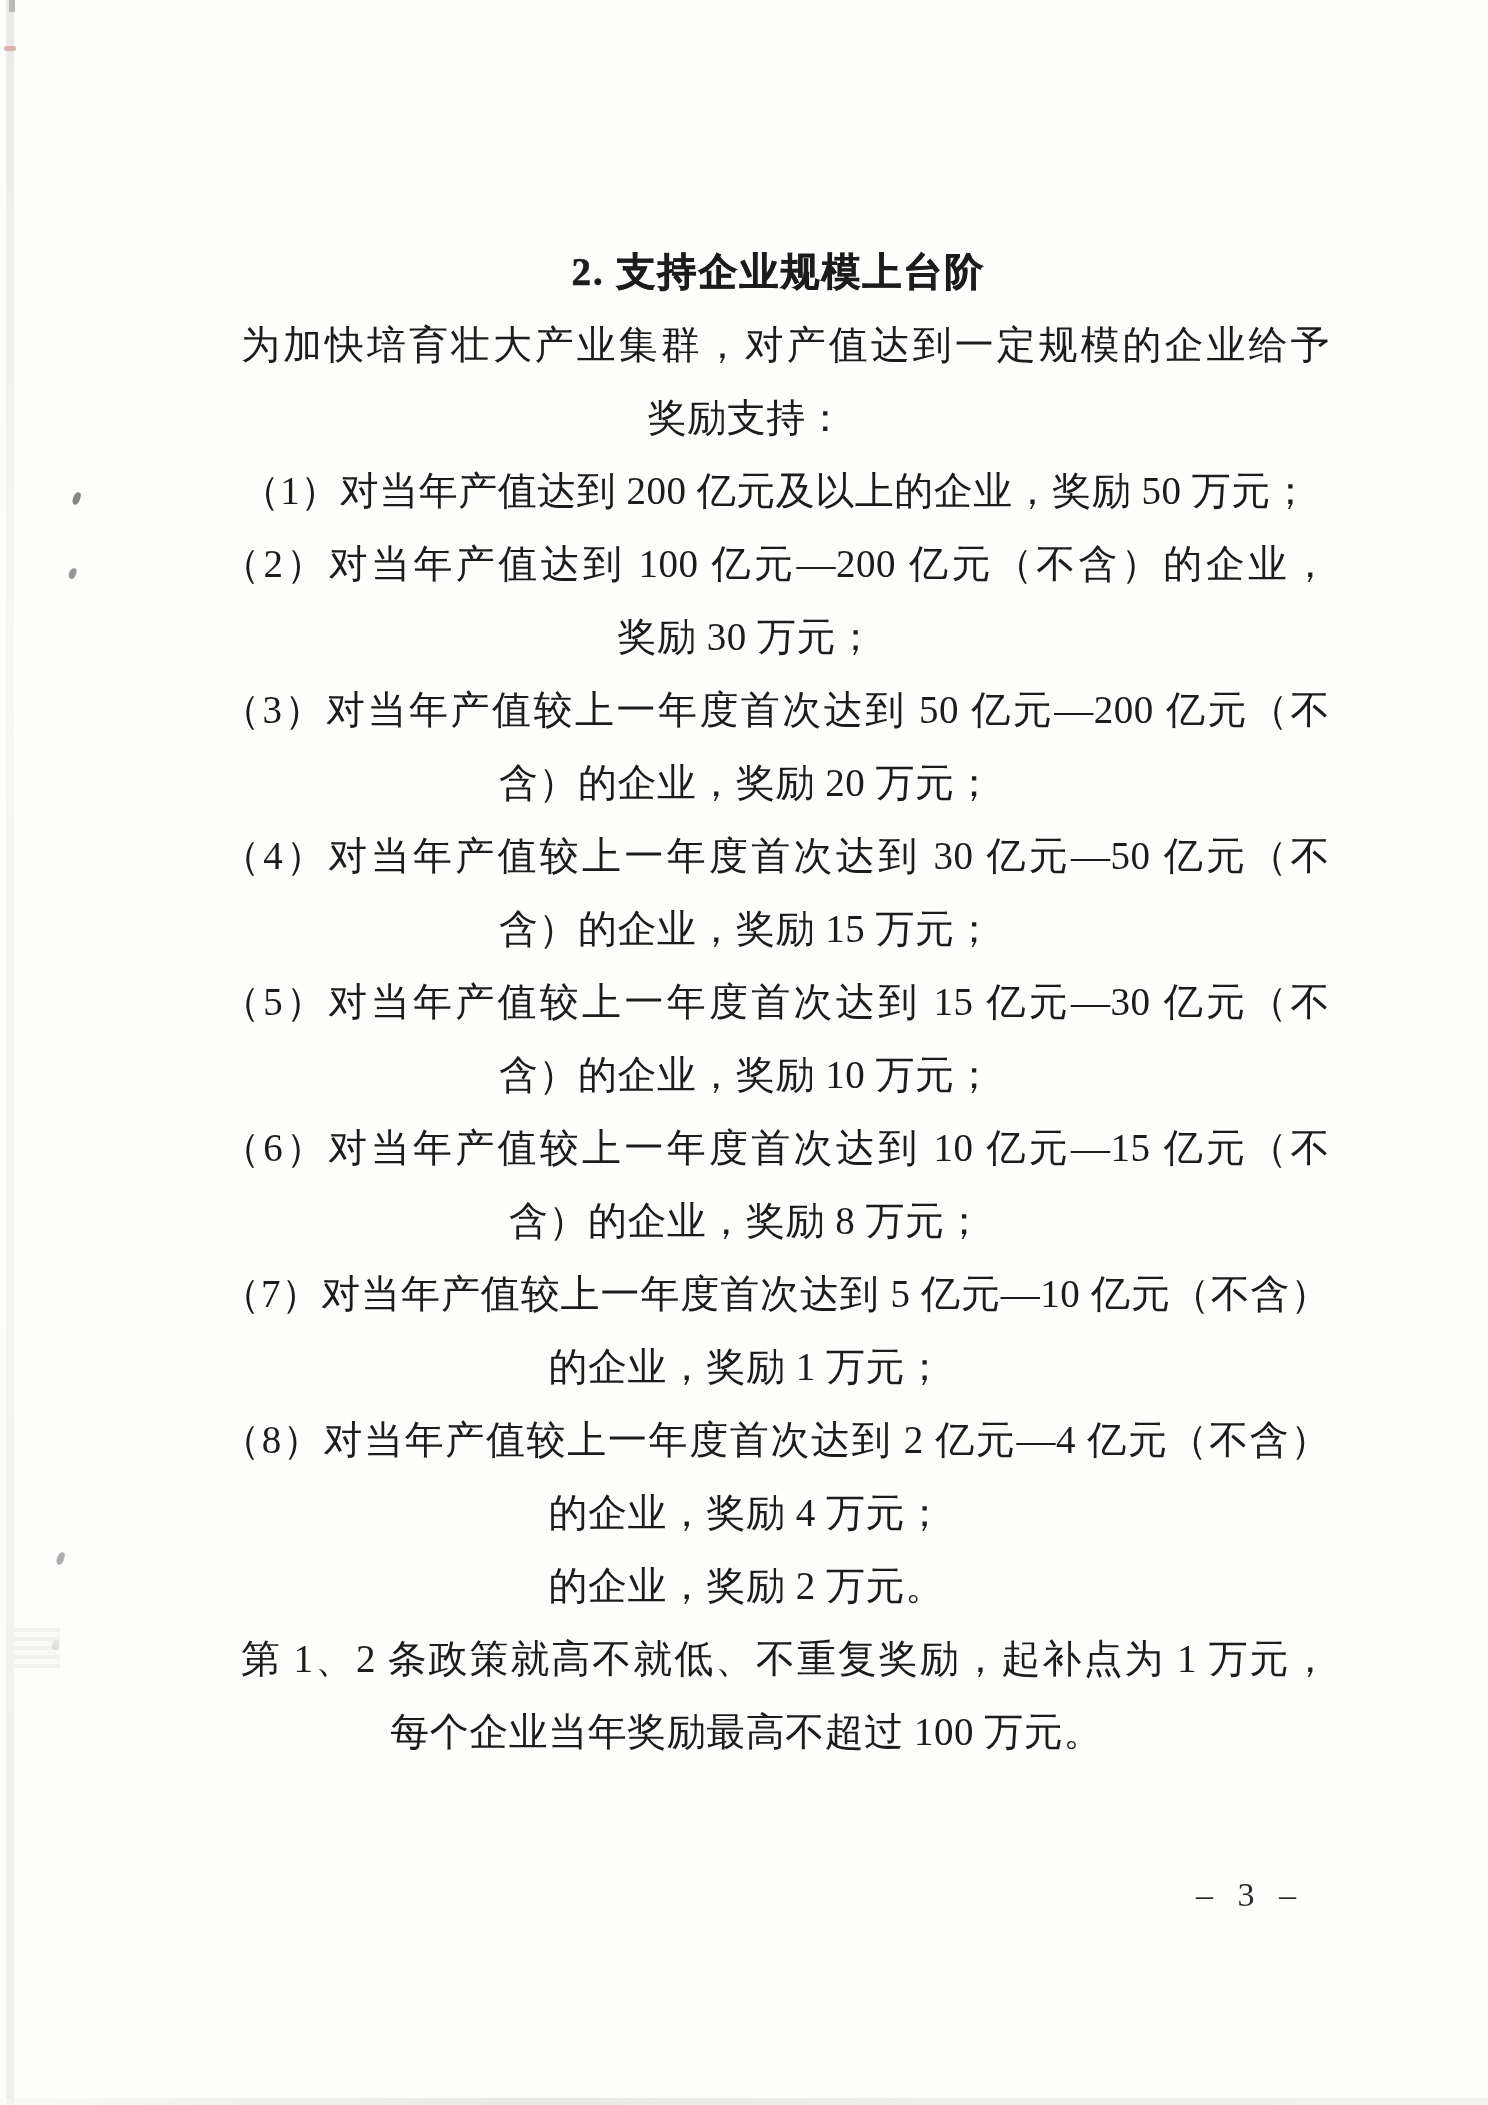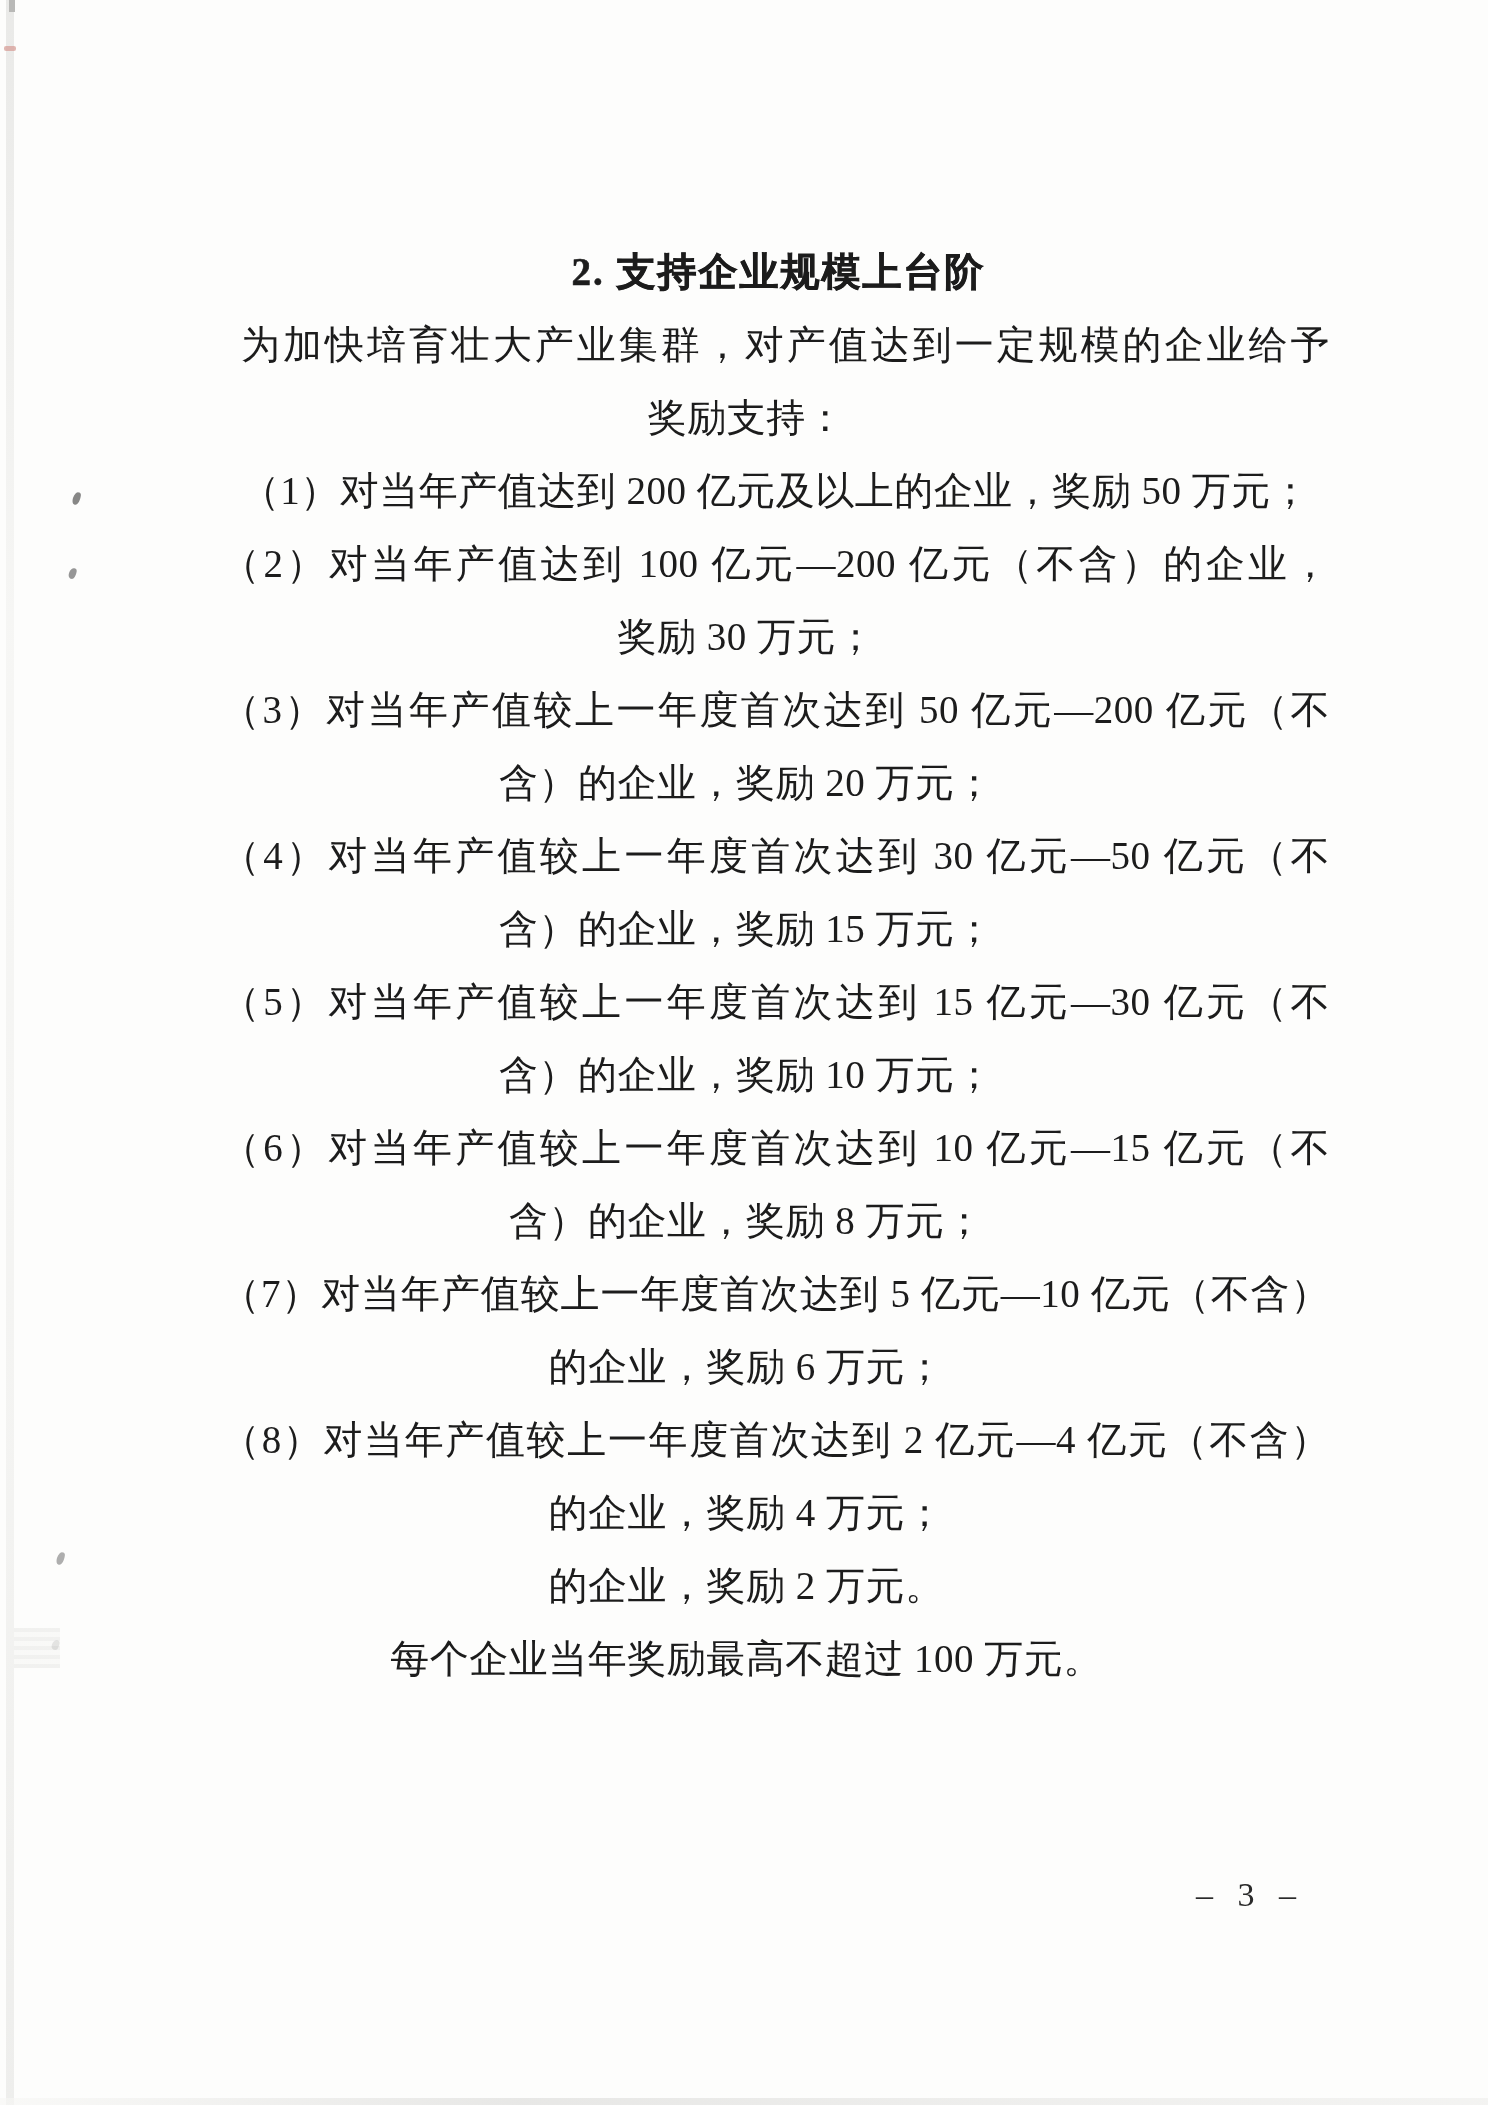--- a/index.html
+++ b/index.html
@@ -131,22 +131,23 @@
     <div class="line">奖励 30 万元；</div>
     <div class="line item fill">（3）对当年产值较上一年度首次达到 50 亿元—200 亿元（不</div>
     <div class="line">含）的企业，奖励 20 万元；</div>
     <div class="line item fill">（4）对当年产值较上一年度首次达到 30 亿元—50 亿元（不</div>
     <div class="line">含）的企业，奖励 15 万元；</div>
     <div class="line item fill">（5）对当年产值较上一年度首次达到 15 亿元—30 亿元（不</div>
     <div class="line">含）的企业，奖励 10 万元；</div>
     <div class="line item fill">（6）对当年产值较上一年度首次达到 10 亿元—15 亿元（不</div>
     <div class="line">含）的企业，奖励 8 万元；</div>
     <div class="line item fill">（7）对当年产值较上一年度首次达到 5 亿元—10 亿元（不含）</div>
-    <div class="line">的企业，奖励 6 万元；</div>
+    <div class="line">的企业，奖励 1 万元；</div>
     <div class="line item fill">（8）对当年产值较上一年度首次达到 2 亿元—4 亿元（不含）</div>
     <div class="line">的企业，奖励 4 万元；</div>
     <div class="line">的企业，奖励 2 万元。</div>
+    <div class="line indent fill">第 1、2 条政策就高不就低、不重复奖励，起补点为 1 万元，</div>
     <div class="line">每个企业当年奖励最高不超过 100 万元。</div>
   </div>
 
   <div class="page-number">– 3 –</div>
 
 </div>
 
 </body></html>

